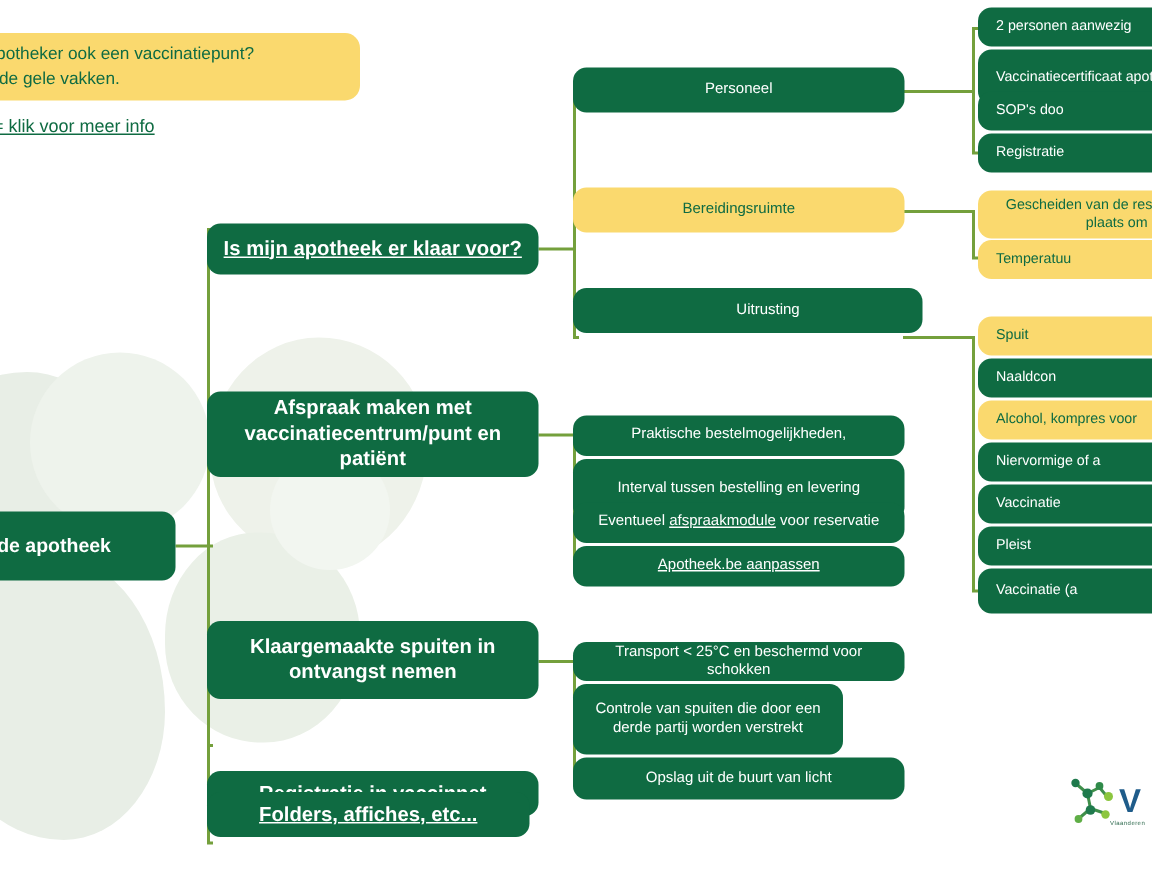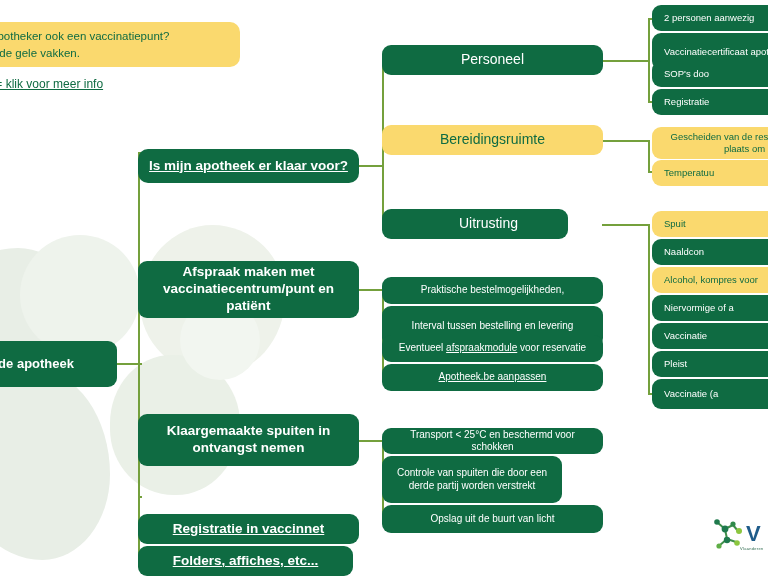--- a/index.html
+++ b/index.html
@@ -39,21 +39,21 @@
     padding:3px 7px;
     line-height:1.25;
   }
   .green{background:#0f6b42;color:#ffffff;}
   .yellow{background:#fad96e;color:#0f6b42;}
   .und{text-decoration:underline;}
   .u-inline{text-decoration:underline;}
 
   
   .s-lv1{font-size:13.5px;font-weight:bold;}
-  .s-lv2{font-size:14px;font-weight:normal;}
+  .s-lv2{font-size:10px;font-weight:normal;}
   .s-lv3{font-size:10px;font-weight:normal;}
   .s-lv4{font-size:9.5px;font-weight:normal;}
 
   
   #callout{
     position:absolute;left:-60px;top:22px;width:300px;height:45px;
     background:#fad96e;color:#0f6b42;
     border-radius:10px;
     font-size:11.5px;line-height:1.45;
     padding:6px 12px;box-sizing:border-box;
@@ -131,49 +131,49 @@
     <div>Volg ook de gele vakken.</div>
   </div>
   <div id="legend">
     <span>epte tekst = klik voor meer info</span>
   </div>
 
   <div id="root" class="node green">
     <span>) in de apotheek</span>
   </div>
 
-  <div class="node green s-lv1" style="left:138px;top:149px;width:221px;height:34px;border-radius:10px;">
+  <div class="node green s-lv1" style="left:138px;top:149px;width:221px;height:34px;">
     <span class="und">Is mijn apotheek er klaar voor?</span>
   </div>
 
   <div class="node green s-lv1" style="left:138px;top:261px;width:221px;height:57px;">
     <span>Afspraak maken met vaccinatiecentrum/punt en patiënt</span>
   </div>
 
 
   <div class="node green s-lv1" style="left:138px;top:414px;width:221px;height:52px;">
     <span>Klaargemaakte spuiten in ontvangst nemen</span>
   </div>
 
 
   <div class="node green s-lv1" style="left:138px;top:514px;width:221px;height:30px;">
     <span class="und">Registratie in vaccinnet</span>
   </div>
 
-  <div class="node green s-lv1" style="left:138px;top:546px;width:215px;height:30px;">
+  <div class="node green s-lv1" style="left:138px;top:528px;width:215px;height:30px;">
     <span class="und">Folders, affiches, etc...</span>
   </div>
 
   <div class="node green s-lv2" style="left:382px;top:45px;width:221px;height:30px;">
     <span>Personeel</span>
   </div>
   <div class="node yellow s-lv2" style="left:382px;top:125px;width:221px;height:30px;">
     <span>Bereidingsruimte</span>
   </div>
-  <div class="node green s-lv2" style="left:382px;top:209px;width:186px;height:30px;padding-left:34px;">
+  <div class="node green s-lv2" style="left:382px;top:192px;width:233px;height:30px;padding-left:34px;">
     <span>Uitrusting</span>
   </div>
 
   <div class="node green s-lv3" style="left:382px;top:277px;width:221px;height:27px;">
     <span>Praktische bestelmogelijkheden,</span>
   </div>
   <div class="node green s-lv3" style="left:382px;top:306px;width:221px;height:41px;">
     <span>Interval tussen bestelling en levering</span>
   </div>
   <div class="node green s-lv3" style="left:382px;top:335px;width:221px;height:27px;">

